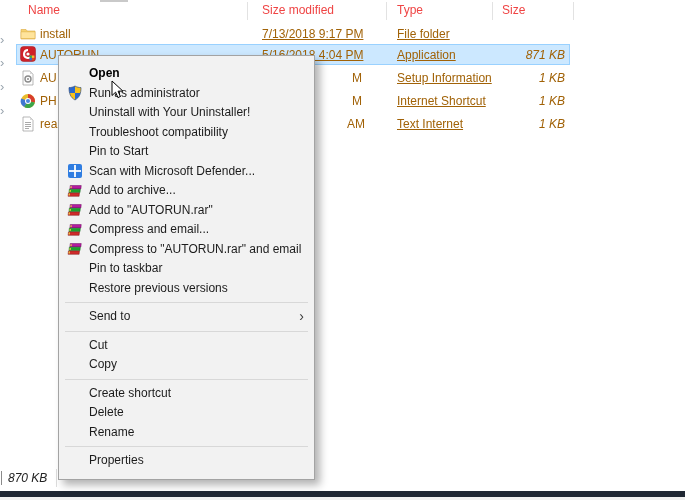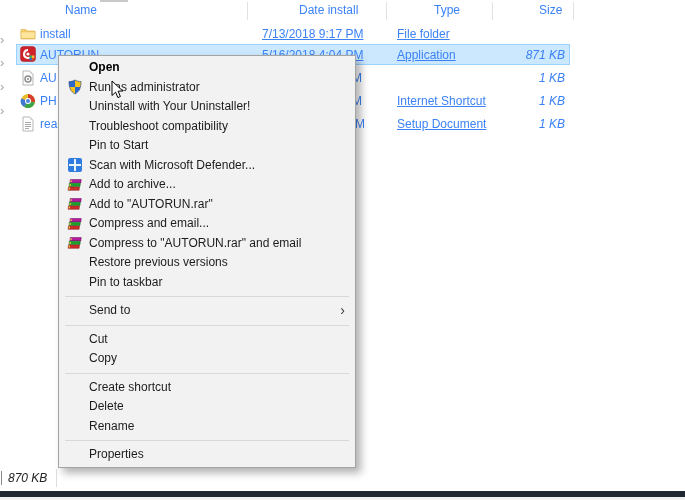--- a/index.html
+++ b/index.html
@@ -1,40 +1,40 @@
 <!DOCTYPE html>
 <html><head>
 <meta charset="utf-8">
 <style>
   * { margin:0; padding:0; box-sizing:border-box; }
   html,body { width:685px; height:500px; }
   body { font-family:"Liberation Sans","DejaVu Sans",sans-serif; background:#ffffff; overflow:hidden; position:relative; }
   .screen { position:absolute; inset:0; background:#fff; }
 
   
-  .hdr-label { position:absolute; top:1px; height:18px; line-height:18px; font-size:12px; color:#3b82f6; cursor:default;margin-left:37px; }
+  .hdr-label { position:absolute; top:1px; height:18px; line-height:18px; font-size:12px; color:#ef4444; cursor:default; }
   .hsep { position:absolute; top:2px; height:18px; width:1px; background:#e2e2e2; }
   .top-fragment { position:absolute; left:100px; top:0; width:28px; height:2px; background:#c9c9c9; }
 
   
-  .row { position:absolute; left:0; width:100%; height:22px; line-height:22px; font-size:12px; color:#3b82f6; }
+  .row { position:absolute; left:0; width:100%; height:22px; line-height:22px; font-size:12px; color:#a16207; }
   .sel-bg { position:absolute; left:16px; width:554px; top:0; height:21px; background:#cce8ff; border:1px solid #99d1ff; }
   .cell { position:absolute; top:0; height:22px; line-height:22px; white-space:nowrap; }
   .c-icon { left:20px; top:3px; width:16px; height:16px; }
   .c-name { left:40px; }
   .c-date { left:262px;text-decoration:underline; }
   .c-type { left:397px;text-decoration:underline; }
   .c-size { left:465px; width:100px; text-align:right;font-style:italic; }
   .frag-m  { left:352px; }
   .frag-am { left:347px; }
   .chev { position:absolute; left:0px; width:10px; font-size:13px; color:#9aa5af; line-height:14px; }
 
   
-  .menu { position:absolute; left:58px; top:55px; width:298px; background:#f2f2f2;
-          border:1px solid #a3a3a3; box-shadow:5px 5px 8px rgba(0,0,0,0.30); padding:2px 0; z-index:10; }
+  .menu { position:absolute; left:58px; top:55px; width:257px; background:#f2f2f2;
+          border:1px solid #a3a3a3; box-shadow:5px 5px 8px rgba(0,0,0,0.30); padding:8px 0; z-index:10; }
   .mi { position:relative; height:19.5px; line-height:19.5px; padding-left:30px; font-size:12px; color:#1c1c1c; white-space:nowrap; cursor:default; }
   .mi.bold { font-weight:bold; color:#000; }
   .mi-icon { position:absolute; left:8px; top:50%; transform:translateY(-50%); width:16px; height:16px; }
   .msep { border-top:1px solid #d8d8d8; margin:4px 6px; height:0; }
   .submenu-arrow { position:absolute; right:10px; top:0; font-size:14px; color:#3c3c3c; }
 
   
   .status-text { position:absolute; left:8px; top:470px; height:16px; line-height:16px; font-size:12px; color:#222;font-style:italic; }
   .status-sep1 { position:absolute; left:1px; top:471px; width:1px; height:14px; background:#8a8a8a; }
   .status-sep2 { position:absolute; left:56px; top:469px; width:1px; height:18px; background:#dddddd; }
@@ -45,21 +45,21 @@
   svg { display:block; }
 </style>
 </head>
 <body>
 
 <div class="screen">
 
   <div class="top-fragment"></div>
 
   <div class="hdr-label" style="left:28px">Name</div>
-  <div class="hdr-label" style="left:262px">Date install</div>
+  <div class="hdr-label" style="left:262px">Size modified</div>
   <div class="hdr-label" style="left:397px">Type</div>
   <div class="hdr-label" style="left:502px">Size</div>
   <div class="hsep" style="left:247px"></div>
   <div class="hsep" style="left:386px"></div>
   <div class="hsep" style="left:492px"></div>
   <div class="hsep" style="left:573px"></div>
 
   <div class="chev" style="top:33px">›</div>
   <div class="chev" style="top:56px">›</div>
   <div class="chev" style="top:80px">›</div>
@@ -101,20 +101,21 @@
     <span class="cell c-icon">
       <svg width="16" height="16" viewBox="0 0 16 16">
           <path d="M3 1h7l3 3v11H3z" fill="#fdfdfd" stroke="#9a9a9a" stroke-width="0.7"></path>
           <path d="M10 1l3 3h-3z" fill="#d9d9d9"></path>
           <circle cx="8" cy="9" r="3" fill="none" stroke="#8b8b8b" stroke-width="1.4"></circle>
           <circle cx="8" cy="9" r="1" fill="#8b8b8b"></circle>
         </svg>
     </span>
     <span class="cell c-name">AU</span>
     <span class="cell frag-m">M</span>
+    <span class="cell c-type">Setup Information</span>
     <span class="cell c-size">1 KB</span>
   </div>
 
   <div class="row" style="top:90px">
     <span class="cell c-icon">
       <svg width="16" height="16" viewBox="0 0 16 16">
         <circle cx="8" cy="8" r="7" fill="#e8bc2c"></circle>
         <path d="M8 8 L8 1 A7 7 0 0 1 14.8 9.5 Z" fill="#d73c2c"></path>
         <path d="M8 8 L14.8 9.5 A7 7 0 0 1 4.2 13.9 Z" fill="#3ba54a"></path>
         <path d="M8 8 L4.2 13.9 A7 7 0 0 1 1.2 5.5 Z" fill="#3f78d1"></path>
@@ -133,21 +134,21 @@
       <svg width="16" height="16" viewBox="0 0 16 16">
           <path d="M3 1h7l3 3v11H3z" fill="#ffffff" stroke="#9a9a9a" stroke-width="0.7"></path>
           <path d="M10 1l3 3h-3z" fill="#d9d9d9"></path>
           <g stroke="#a9a9a9" stroke-width="1">
             <path d="M5 6.5h6M5 8.5h6M5 10.5h6M5 12.5h4"></path>
           </g>
         </svg>
     </span>
     <span class="cell c-name">rea</span>
     <span class="cell frag-am">AM</span>
-    <span class="cell c-type">Setup Document</span>
+    <span class="cell c-type">Text Internet</span>
     <span class="cell c-size">1 KB</span>
   </div>
 
   <div class="menu">
     <div class="mi bold"><span>Open</span></div>
 
     <div class="mi">
       <span class="mi-icon">
         <svg width="16" height="16" viewBox="0 0 16 16">
           <defs>
@@ -240,22 +241,22 @@
               <rect x="3" y="6.2" width="11" height="3.4" fill="#1ca02c" stroke="#0e6419" stroke-width="0.5"></rect>
               <rect x="3.4" y="6.9" width="1.2" height="2" fill="#f2d43c"></rect>
               <rect x="2.5" y="9.9" width="11" height="3.4" fill="#cf2b2b" stroke="#821616" stroke-width="0.5"></rect>
               <rect x="2.9" y="10.6" width="1.2" height="2" fill="#f2d43c"></rect>
             </g>
           </svg>
       </span>
       <span>Compress to "AUTORUN.rar" and email</span>
     </div>
 
+    <div class="mi"><span>Pin to taskbar</span></div>
     <div class="mi"><span>Restore previous versions</span></div>
-    <div class="mi"><span>Pin to taskbar</span></div>
 
     <div class="msep"></div>
 
     <div class="mi">
       <span>Send to</span>
       <span class="submenu-arrow">›</span>
     </div>
 
     <div class="msep"></div>
 

